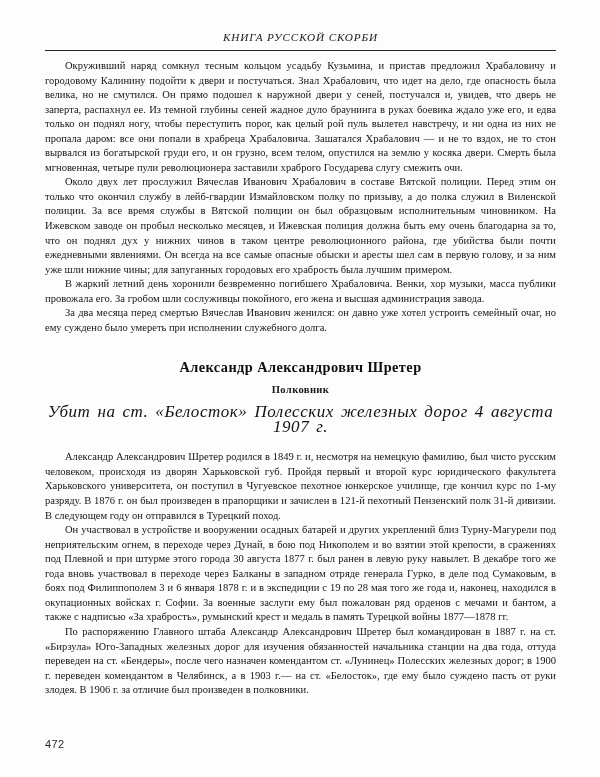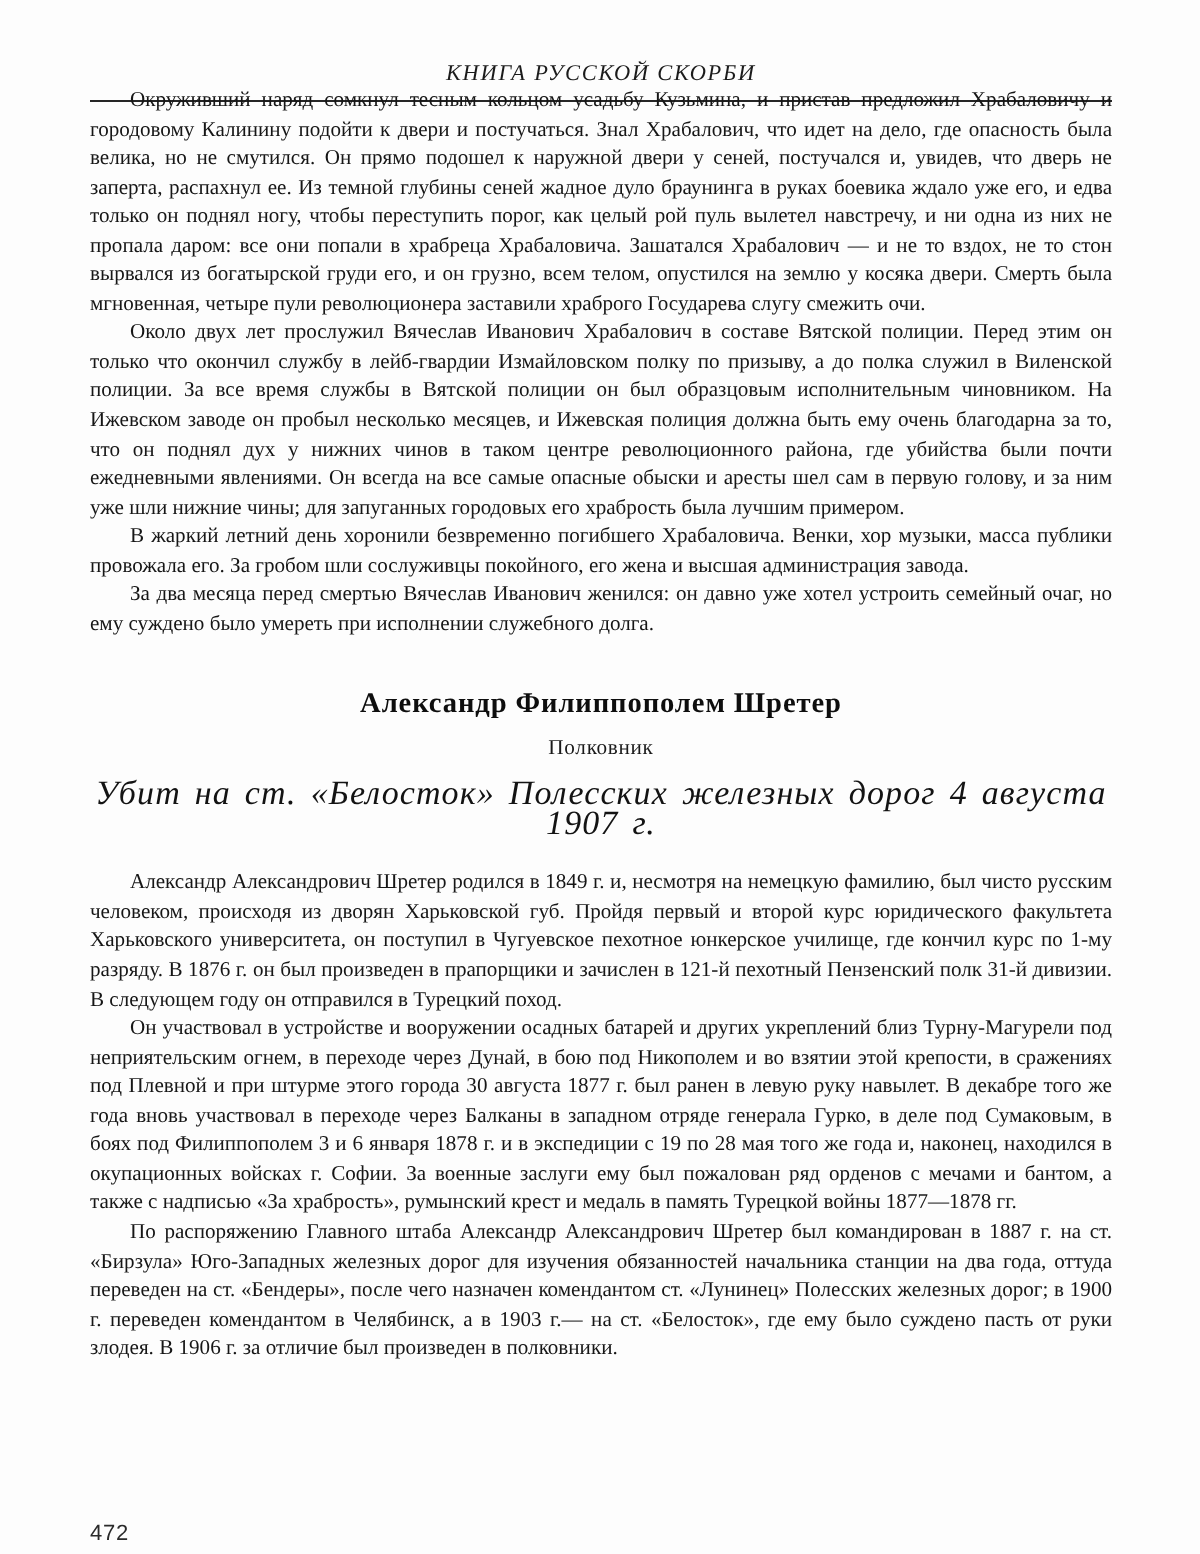--- a/index.html
+++ b/index.html
@@ -41,21 +41,21 @@
     top: 50px;
     left: 45px;
     width: 511px;
     height: 0;
     border-top: 1.4px solid #262626;
   }
 
   
   .column {
     position: absolute;
-    top: 44px;
+    top: 59px;
     left: 45px;
     width: 511px;
   }
 
   p.body-par {
     margin: 0;
     text-indent: 20px;
     text-align: justify;
     font-size: 10.55px;
     line-height: 14.55px;
@@ -77,20 +77,21 @@
     letter-spacing: 0.45px;
     color: #0e0e0e;
     line-height: 19px;
   }
   .article-rank {
     margin: 6px 0 0 0;
     font-size: 10.6px;
     letter-spacing: 0.35px;
     color: #1a1a1a;
     line-height: 14px;
+    font-weight: bold;
   }
   .article-subtitle {
     margin: 7px 0 16px 0;
     font-size: 17px;
     font-style: italic;
     letter-spacing: 0.55px;
     word-spacing: 2.2px;
     color: #131313;
     line-height: 15px;
   }
@@ -102,21 +103,20 @@
 
   
   .folio {
     position: absolute;
     left: 45px;
     top: 738px;
     font-family: "Liberation Sans", "DejaVu Sans", sans-serif;
     font-size: 11px;
     color: #2a2a2a;
     letter-spacing: 0.4px;
-    margin-top: 23px;
   }
 </style>
 </head>
 <body>
 
 <div class="page">
 
   <div class="running-header">КНИГА РУССКОЙ СКОРБИ</div>
 
   <div class="header-rule"></div>
@@ -125,21 +125,21 @@
 
     <div>
       <p class="body-par">Окруживший наряд сомкнул тесным кольцом усадьбу Кузьмина, и пристав предложил Храбаловичу и городовому Калинину подойти к двери и постучаться. Знал Храбалович, что идет на дело, где опасность была велика, но не смутился. Он прямо подошел к наружной двери у сеней, постучался и, увидев, что дверь не заперта, распахнул ее. Из темной глубины сеней жадное дуло браунинга в руках боевика ждало уже его, и едва только он поднял ногу, чтобы переступить порог, как целый рой пуль вылетел навстречу, и ни одна из них не пропала даром: все они попали в храбреца Храбаловича. Зашатался Храбалович — и не то вздох, не то стон вырвался из богатырской груди его, и он грузно, всем телом, опустился на землю у косяка двери. Смерть была мгновенная, четыре пули революционера заставили храброго Государева слугу смежить очи.</p>
       <p class="body-par">Около двух лет прослужил Вячеслав Иванович Храбалович в составе Вятской полиции. Перед этим он только что окончил службу в лейб-гвардии Измайловском полку по призыву, а до полка служил в Виленской полиции. За все время службы в Вятской полиции он был образцовым исполнительным чиновником. На Ижевском заводе он пробыл несколько месяцев, и Ижевская полиция должна быть ему очень благодарна за то, что он поднял дух у нижних чинов в таком центре революционного района, где убийства были почти ежедневными явлениями. Он всегда на все самые опасные обыски и аресты шел сам в первую голову, и за ним уже шли нижние чины; для запуганных городовых его храбрость была лучшим примером.</p>
       <p class="body-par">В жаркий летний день хоронили безвременно погибшего Храбаловича. Венки, хор музыки, масса публики провожала его. За гробом шли сослуживцы покойного, его жена и высшая администрация завода.</p>
       <p class="body-par">За два месяца перед смертью Вячеслав Иванович женился: он давно уже хотел устроить семейный очаг, но ему суждено было умереть при исполнении служебного долга.</p>
     </div>
 
     <div>
       <div class="article-heading">
-        <h2 class="article-title">Александр Филиппополем Шретер</h2>
+        <h2 class="article-title">Александр Александрович Шретер</h2>
         <div class="article-rank">Полковник</div>
         <div class="article-subtitle">Убит на ст. «Белосток» Полесских железных дорог 4 августа 1907 г.</div>
       </div>
 
       <p class="body-par after-heading">Александр Александрович Шретер родился в 1849 г. и, несмотря на немецкую фамилию, был чисто русским человеком, происходя из дворян Харьковской губ. Пройдя первый и второй курс юридического факультета Харьковского университета, он поступил в Чугуевское пехотное юнкерское училище, где кончил курс по 1-му разряду. В 1876 г. он был произведен в прапорщики и зачислен в 121-й пехотный Пензенский полк 31-й дивизии. В следующем году он отправился в Турецкий поход.</p>
       <p class="body-par">Он участвовал в устройстве и вооружении осадных батарей и других укреплений близ Турну-Магурели под неприятельским огнем, в переходе через Дунай, в бою под Никополем и во взятии этой крепости, в сражениях под Плевной и при штурме этого города 30 августа 1877 г. был ранен в левую руку навылет. В декабре того же года вновь участвовал в переходе через Балканы в западном отряде генерала Гурко, в деле под Сумаковым, в боях под Филиппополем 3 и 6 января 1878 г. и в экспедиции с 19 по 28 мая того же года и, наконец, находился в окупационных войсках г. Софии. За военные заслуги ему был пожалован ряд орденов с мечами и бантом, а также с надписью «За храбрость», румынский крест и медаль в память Турецкой войны 1877—1878 гг.</p>
       <p class="body-par">По распоряжению Главного штаба Александр Александрович Шретер был командирован в 1887 г. на ст. «Бирзула» Юго-Западных железных дорог для изучения обязанностей начальника станции на два года, оттуда переведен на ст. «Бендеры», после чего назначен комендантом ст. «Лунинец» Полесских железных дорог; в 1900 г. переведен комендантом в Челябинск, а в 1903 г.— на ст. «Белосток», где ему было суждено пасть от руки злодея. В 1906 г. за отличие был произведен в полковники.</p>
     </div>
 
   </div>

